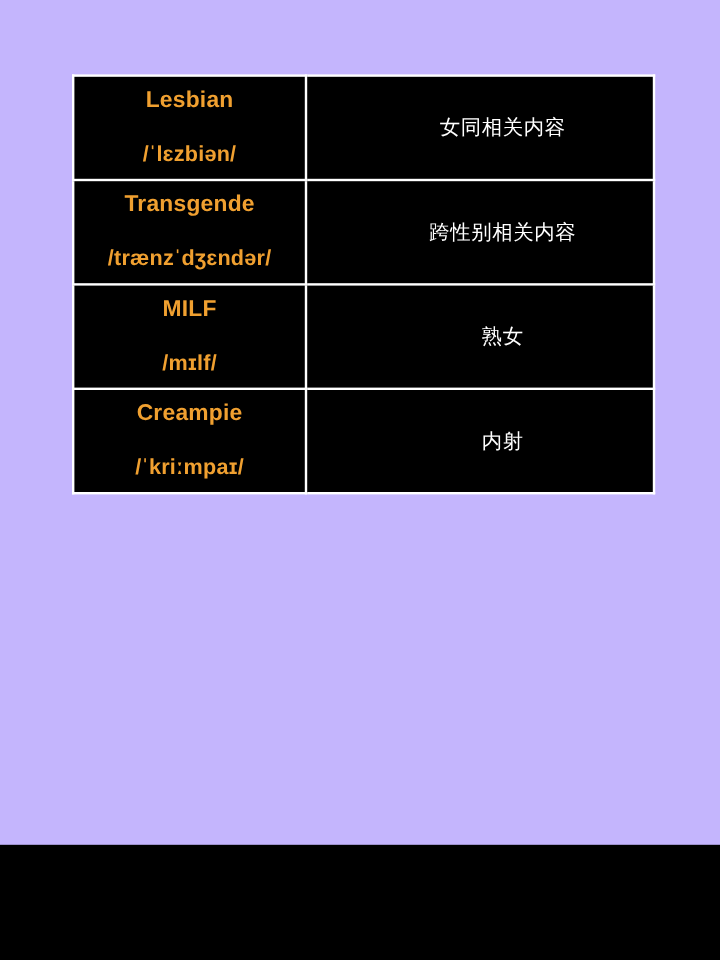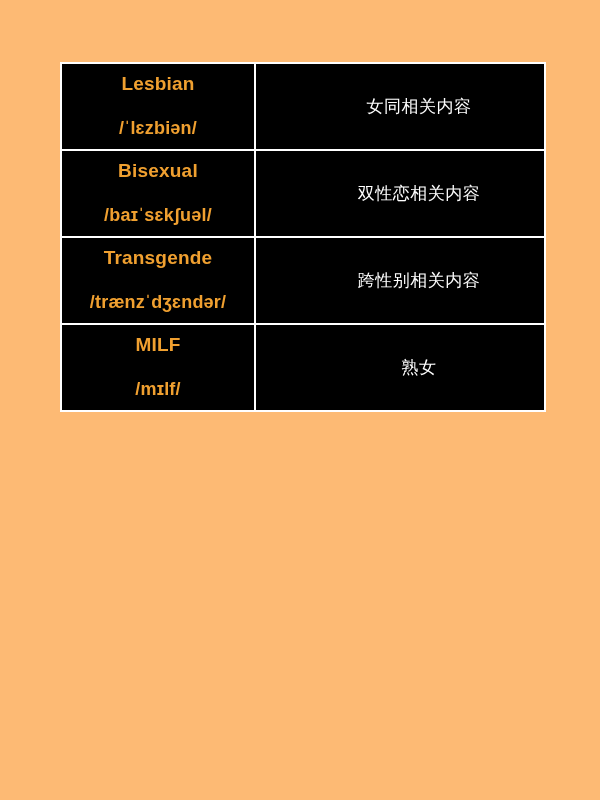--- a/index.html
+++ b/index.html
@@ -9,22 +9,22 @@
     width: 600px;
     height: 800px;
     overflow: hidden;
   }
   body {
     font-family: "Liberation Sans", sans-serif;
   }
   .page {
     position: relative;
     width: 600px;
-    height: 800px;
-    background: #fdba74;
+    height: 704px;
+    background: #c4b5fd;
   }
   .table-wrap {
     position: absolute;
     left: 60px;
     top: 62px;
     width: 480px;
   }
   table.glossary {
     width: 480px;
     border-collapse: collapse;
@@ -81,41 +81,41 @@
           <td class="term-cell">
             <div class="term">Lesbian</div>
             <div class="ipa">/ˈlɛzbiən/</div>
           </td>
           <td class="meaning-cell">
             <div class="meaning">女同相关内容</div>
           </td>
         </tr>
         <tr>
           <td class="term-cell">
-            <div class="term">Bisexual</div>
-            <div class="ipa">/baɪˈsɛkʃuəl/</div>
-          </td>
-          <td class="meaning-cell">
-            <div class="meaning">双性恋相关内容</div>
-          </td>
-        </tr>
-        <tr>
-          <td class="term-cell">
             <div class="term">Transgende</div>
             <div class="ipa">/trænzˈdʒɛndər/</div>
           </td>
           <td class="meaning-cell">
             <div class="meaning">跨性别相关内容</div>
           </td>
         </tr>
         <tr>
           <td class="term-cell">
             <div class="term">MILF</div>
             <div class="ipa">/mɪlf/</div>
           </td>
           <td class="meaning-cell">
             <div class="meaning">熟女</div>
           </td>
         </tr>
+        <tr>
+          <td class="term-cell">
+            <div class="term">Creampie</div>
+            <div class="ipa">/ˈkriːmpaɪ/</div>
+          </td>
+          <td class="meaning-cell">
+            <div class="meaning">内射</div>
+          </td>
+        </tr>
       </tbody>
     </table>
   </div>
 </div>
 
 </body></html>

